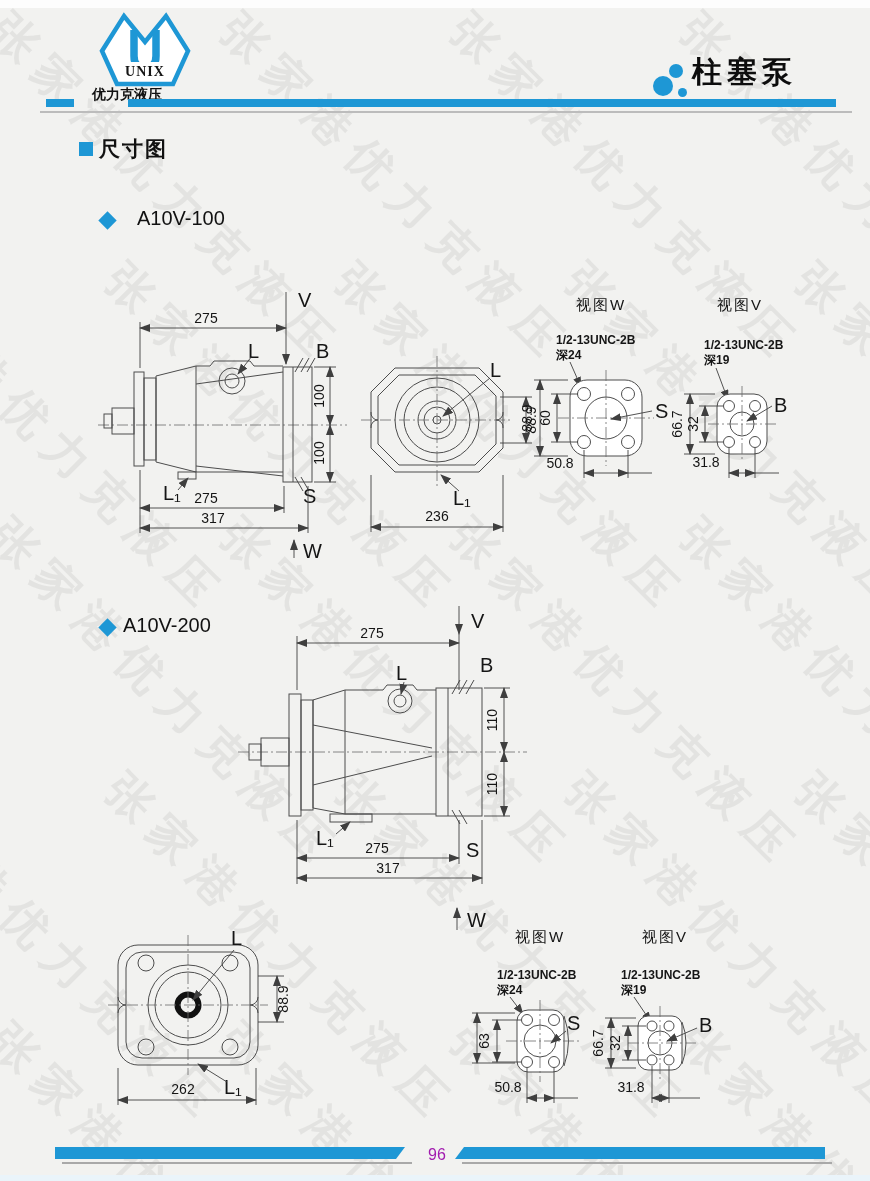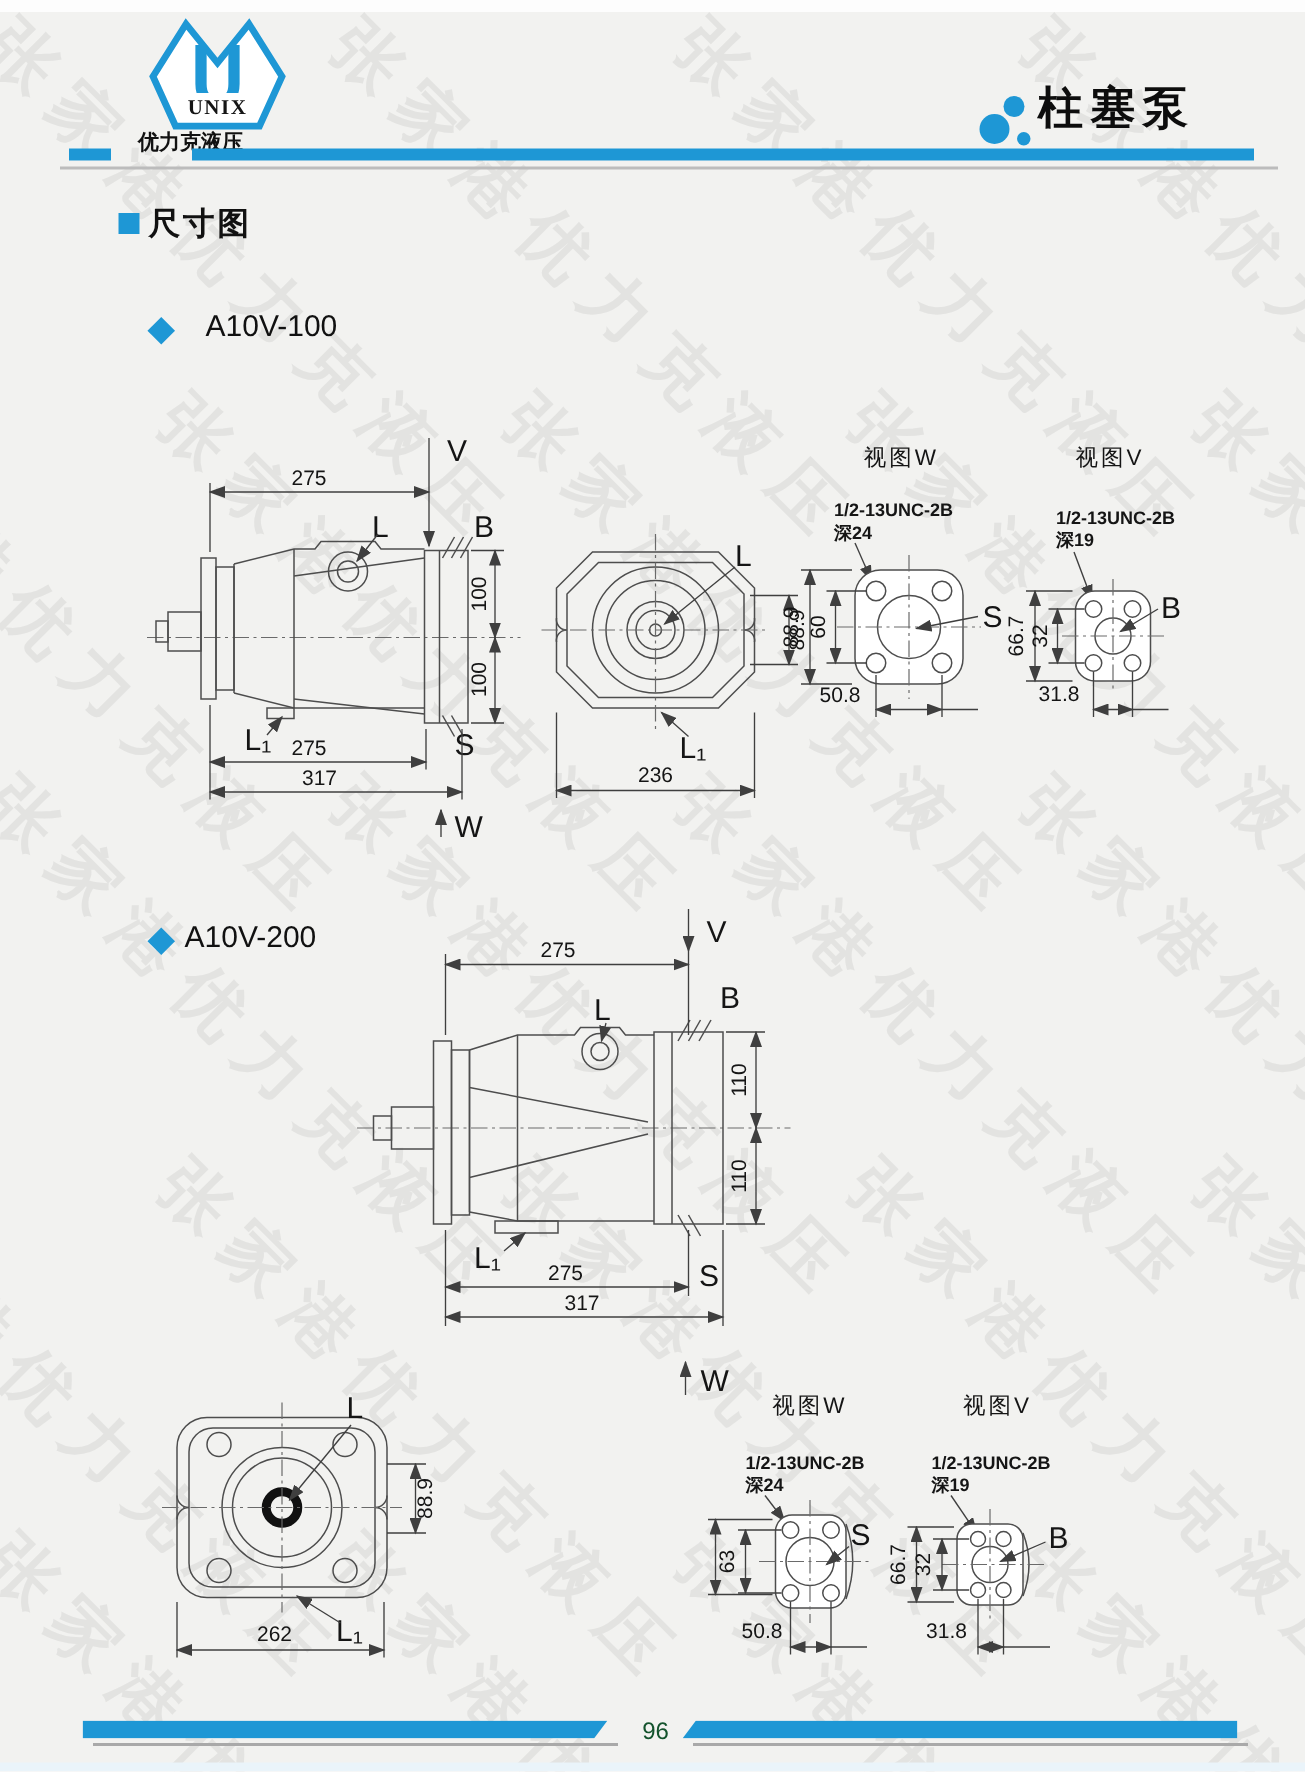--- a/index.html
+++ b/index.html
@@ -36,21 +36,21 @@
   .dim{fill:none;stroke:#3f3f3f;stroke-width:0.9;}
   .d{font-size:14px;}
   .big{font-size:20px;}
   .t{font-size:15px;letter-spacing:2px;}
   .sm{font-size:12px;font-weight:bold;}
   .ring{fill:none;stroke:#111;stroke-width:6;}
 
   
   .fbar{position:absolute;height:12px;background:#1e97d5;z-index:3;}
   .fhair{position:absolute;height:2px;background:#a9a9a9;z-index:3;}
-  .pageno{font-size:16px;color:#14532d;}
+  .pageno{font-size:16px;color:#a21caf;}
 </style>
 </head>
 <body>
 
 <div id="page">
 
   <div>
     <span class="wm" style="left:20px;top:0px">张家港优力克液压</span>
     <span class="wm" style="left:250px;top:0px">张家港优力克液压</span>
     <span class="wm" style="left:480px;top:0px">张家港优力克液压</span>

